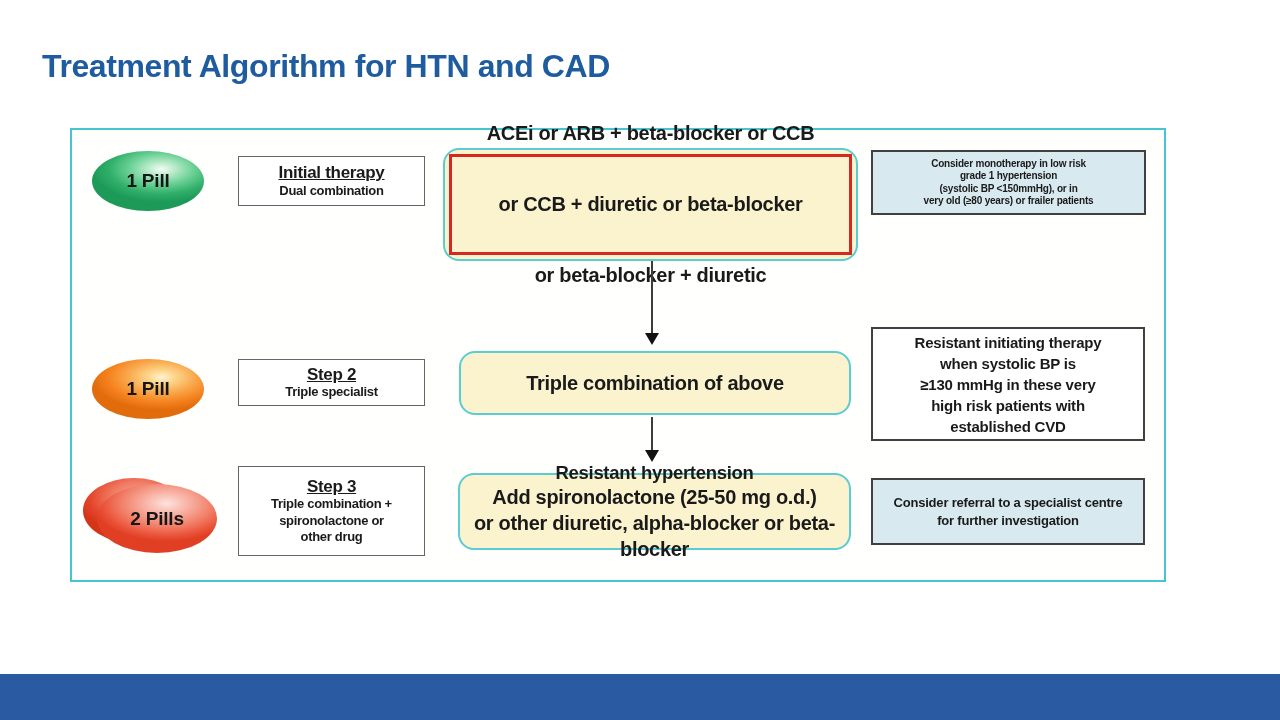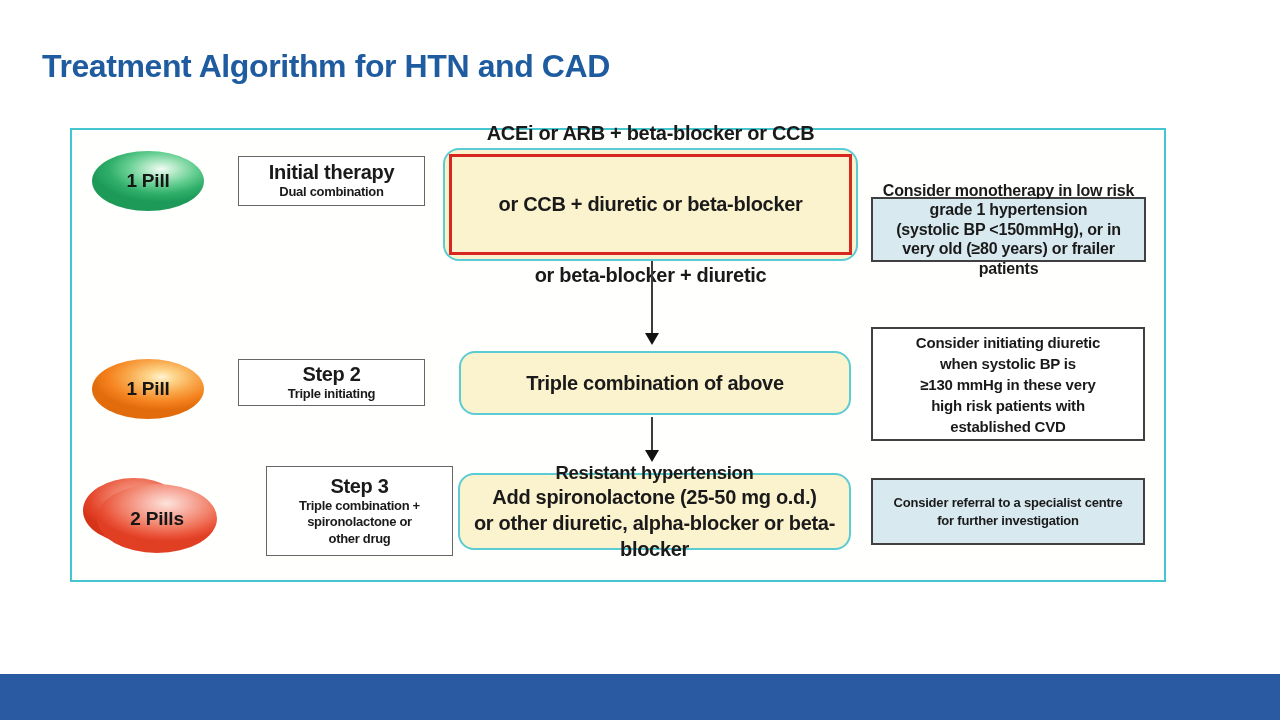--- a/index.html
+++ b/index.html
@@ -50,25 +50,25 @@
       #fde3dc 0%, #f8b5a8 28%, #f17e66 62%, #e94f35 88%, #e03f24 100%);
     font-size:19px; font-weight:600; color:#161616; letter-spacing:-0.2px;
   }
   
   .step-box {
     position:absolute; left:166px; width:187px; box-sizing:border-box;
     border:1.5px solid var(--step-border,#666666); background:#ffffff;
     display:flex; flex-direction:column; align-items:center; justify-content:center;
     text-align:center; letter-spacing:-0.3px;
   }
-  .step-box .step-title { font-size:20px; font-weight:600; line-height:1.15; }
+  .step-box .step-title { font-size:17px; font-weight:600; line-height:1.15;text-decoration:underline; }
   .step-box .step-line  { font-size:13px; font-weight:700; line-height:1.25; }
   #step1 { top:26px;  height:50px; }
   #step2 { top:229px; height:47px; }
-  #step3 { top:336px; height:90px;margin-left:28px; }
+  #step3 { top:336px; height:90px; }
   
   .action {
     position:absolute; box-sizing:border-box;
     background:var(--action-bg,#fbf2ce);
     border:2px solid var(--action-border,#5bcbd4); border-radius:16px;
     display:flex; flex-direction:column; align-items:center; justify-content:center;
     text-align:center; font-weight:700; letter-spacing:-0.3px;
   }
   #actionA { left:371px; top:18px; width:415px; height:113px; }
   .red-frame {
@@ -82,21 +82,21 @@
   #actionC .action-line  { font-size:20px; font-weight:600; line-height:1.3; }
   
   .note {
     position:absolute; left:799px; box-sizing:border-box;
     border:2px solid var(--note-border,#404040);
     display:flex; flex-direction:column; align-items:center; justify-content:center;
     text-align:center; font-weight:600; letter-spacing:-0.2px;
   }
   .note.blue  { background:var(--note-blue-bg,#d8e9ef); }
   .note.white { background:#ffffff; }
-  #note1 { top:20px;  width:275px; height:65px;  font-size:16px; line-height:1.22;margin-top:47px; }
+  #note1 { top:20px;  width:275px; height:65px;  font-size:10px; line-height:1.22; }
   #note2 { top:197px; width:274px; height:114px; font-size:15px;   line-height:1.4;  }
   #note3 { top:348px; width:274px; height:67px;  font-size:13px;   line-height:1.35; }
   
   .arrow-line { position:absolute; left:579px; width:2px; background:#3c3c3c; }
   #arrow1-line { top:131px; height:72px; }
   #arrow2-line { top:287px; height:33px; }
   .arrow-head {
     position:absolute; left:573px; width:0; height:0;
     border-left:7px solid transparent; border-right:7px solid transparent;
     border-top:12px solid #121212;
@@ -125,21 +125,21 @@
         <span>2 Pills</span>
       </div>
     </div>
 
     <div class="step-box" id="step1">
       <div class="step-title">Initial therapy</div>
       <div class="step-line">Dual combination</div>
     </div>
     <div class="step-box" id="step2">
       <div class="step-title">Step 2</div>
-      <div class="step-line">Triple initiating</div>
+      <div class="step-line">Triple specialist</div>
     </div>
     <div class="step-box" id="step3">
       <div class="step-title">Step 3</div>
       <div class="step-line">Triple combination +</div>
       <div class="step-line">spironolactone or</div>
       <div class="step-line">other drug</div>
     </div>
 
     <div class="action" id="actionA">
       <div class="red-frame">
@@ -157,21 +157,21 @@
       <div class="action-line">or other diuretic, alpha-blocker or beta-blocker</div>
     </div>
 
     <div class="note blue" id="note1">
       <div>Consider monotherapy in low risk</div>
       <div>grade 1 hypertension</div>
       <div>(systolic BP &lt;150mmHg), or in</div>
       <div>very old (≥80 years) or frailer patients</div>
     </div>
     <div class="note white" id="note2">
-      <div>Consider initiating diuretic</div>
+      <div>Resistant initiating therapy</div>
       <div>when systolic BP is</div>
       <div>≥130 mmHg in these very</div>
       <div>high risk patients with</div>
       <div>established CVD</div>
     </div>
     <div class="note blue" id="note3">
       <div>Consider referral to a specialist centre</div>
       <div>for further investigation</div>
     </div>
 

